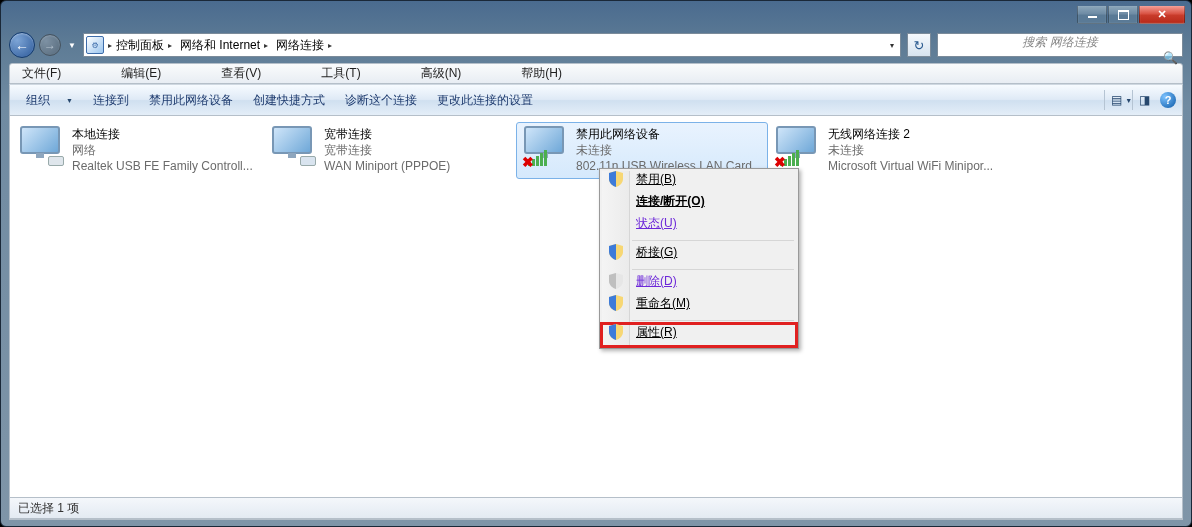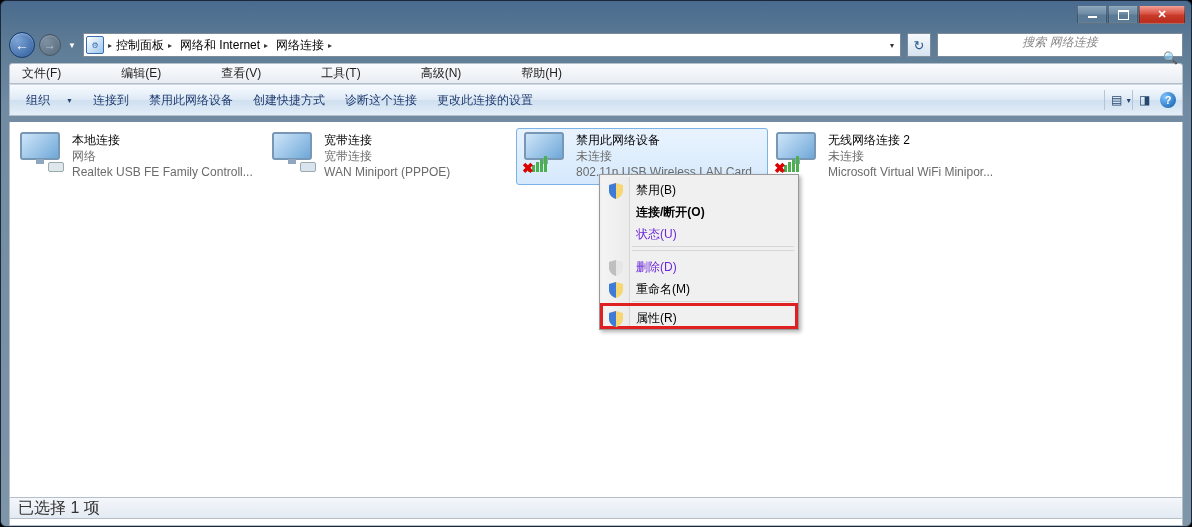--- a/index.html
+++ b/index.html
@@ -37,51 +37,51 @@
 
 
 .toolbar { height: 32px; margin: 0 8px; background: linear-gradient(180deg,#f7fbff,#dfeaf6 48%,#d0e0f0 52%,#e4eef8); border: 1px solid #b5bfc9; border-top: 1px solid #cfd8e1; display: flex; align-items: center; padding: 0 6px; font-size: 12px; color: #1d3a6e; }
 .toolbar .ti { padding: 0 10px; display: flex; align-items: center; gap: 16px; }
 .toolbar .ti .dd { font-size: 7px; color: #27486e; }
 .toolbar-right { margin-left: auto; display: flex; align-items: center; gap: 6px; color: #27486e; }
 .toolbar-right .view-ic { width: 22px; height: 20px; border-left: 1px solid #b5c4d3; padding-left: 6px; display: flex; align-items: center; }
 .help-ic { width: 16px; height: 16px; border-radius: 50%; background: radial-gradient(circle at 30% 30%,#7cc2ff,#0a58a6); color: #fff; display: flex; align-items: center; justify-content: center; font-size: 11px; font-weight: bold; }
 
 
-.content { position: relative; margin: 6px 8px; height: 404px; background: #fff; border: 1px solid #b5bfc9; border-top: none; overflow: hidden; }
+.content { position: relative; margin: 0 8px; height: 404px; background: #fff; border: 1px solid #b5bfc9; border-top: none; overflow: hidden; }
 .items { display: flex; flex-wrap: wrap; padding: 6px 2px; }
 .item { width: 252px; padding: 4px 6px; display: flex; gap: 6px; align-items: flex-start; font-size: 12px; color: #000; position: relative; }
 .item.selected { background: linear-gradient(180deg,#e9f3fe,#d5e9fc); border: 1px solid #7bb2e8; border-radius: 3px; padding: 3px 5px; }
 .item-icon { width: 48px; height: 42px; position: relative; flex-shrink: 0; }
 .monitor { position: absolute; left: 2px; top: 0; width: 40px; height: 28px; background: linear-gradient(135deg,#cfe5f9,#6fa8d8); border: 2px solid #7897b5; border-radius: 3px; }
 .monitor::after { content: ""; position: absolute; left: 14px; bottom: -6px; width: 8px; height: 5px; background: #8ea6be; }
 .plug { position: absolute; right: 2px; bottom: 2px; width: 16px; height: 10px; background: #dfe6ec; border: 1px solid #9aa; border-radius: 2px; }
 .wifi-bars { position: absolute; left: 6px; bottom: 2px; display: flex; align-items: flex-end; gap: 1px; }
 .wifi-bars span { width: 3px; background: #4caf50; display: block; }
 .wifi-bars span:nth-child(1){height:4px;} .wifi-bars span:nth-child(2){height:7px;} .wifi-bars span:nth-child(3){height:10px;} .wifi-bars span:nth-child(4){height:13px;} .wifi-bars span:nth-child(5){height:16px;}
 .x-badge { position: absolute; left: 0; bottom: 0; width: 14px; height: 14px; color: #d00; font-weight: bold; font-size: 14px; }
 .item-text { line-height: 1.35; }
 .item-text .t1 { color: #000; }
 .item-text .t2 { color: #6b6b6b; }
 .item-text .t3 { color: #6b6b6b; white-space: nowrap; overflow: hidden; text-overflow: ellipsis; max-width: 190px; }
 
 
 .ctx { position: absolute; left: 589px; top: 52px; width: 200px; background: #f0f0f0; border: 1px solid #999; box-shadow: 2px 2px 4px rgba(0,0,0,.3); padding: 2px; font-size: 12px; }
 .ctx-gutter { position: absolute; left: 2px; top: 2px; bottom: 2px; width: 28px; background: linear-gradient(90deg,#f4f4f4,#ebebeb); border-right: 1px solid #d6d6d6; }
 .ctx ul { list-style: none; position: relative; }
-.ctx li { height: 22px; display: flex; align-items: flex-end; padding-left: 34px; color: #000; position: relative; }
+.ctx li { height: 22px; display: flex; align-items: flex-start; padding-left: 34px; color: #000; position: relative; text-decoration: underline; }
 .ctx li.disabled { color: #6d28d9; }
 .ctx li.bold { font-weight: bold; }
 .ctx li.sep { height: 1px; margin: 3px 2px 3px 30px; background: #d6d6d6; padding: 0; }
 .ctx li.highlight { outline: 3px solid #e02020; outline-offset: -1px; }
 .shield { position: absolute; left: 7px; width: 14px; height: 16px; }
 .shield svg { width: 14px; height: 16px; display: block; }
 
 
-.status { position: absolute; left: 8px; right: 8px; bottom: 7px; height: 22px; background: linear-gradient(180deg,#f4f7fb,#e3eaf2); border: 1px solid #b5bfc9; display: flex; align-items: center; padding: 0 8px; font-size: 16px; color: #333; }
+.status { position: absolute; left: 8px; right: 8px; bottom: 7px; height: 22px; background: linear-gradient(180deg,#f4f7fb,#e3eaf2); border: 1px solid #b5bfc9; display: flex; align-items: center; padding: 0 8px; font-size: 12px; color: #333; }
 </style>
 </head>
 <body>
 
 <div class="window">
 
   <div class="title-bar">
     <div class="title-bar-left"></div>
     <div class="title-controls">
       <div class="title-btn min"></div>
@@ -216,20 +216,29 @@
               <svg viewBox="0 0 14 16">
                 <path d="M7 0 L14 2 V8 C14 12 10.5 15 7 16 C3.5 15 0 12 0 8 V2 Z" fill="#f7d774"></path>
                 <path d="M7 0 L7 16 C3.5 15 0 12 0 8 V2 Z" fill="#3d7bd9"></path>
               </svg>
             </span>
             <span>禁用(B)</span>
           </li>
         <li class="bold">连接/断开(O)</li>
         <li class="disabled">状态(U)</li>
         <li class="sep"></li>
+        <li>
+            <span class="shield">
+              <svg viewBox="0 0 14 16">
+                <path d="M7 0 L14 2 V8 C14 12 10.5 15 7 16 C3.5 15 0 12 0 8 V2 Z" fill="#f7d774"></path>
+                <path d="M7 0 L7 16 C3.5 15 0 12 0 8 V2 Z" fill="#3d7bd9"></path>
+              </svg>
+            </span>
+            <span>桥接(G)</span>
+          </li>
         <li class="sep"></li>
         <li class="disabled">
             <span class="shield">
               <svg viewBox="0 0 14 16">
                 <path d="M7 0 L14 2 V8 C14 12 10.5 15 7 16 C3.5 15 0 12 0 8 V2 Z" fill="#e6e6e6"></path>
                 <path d="M7 0 L7 16 C3.5 15 0 12 0 8 V2 Z" fill="#bfbfbf"></path>
               </svg>
             </span>
             <span>删除(D)</span>
           </li>

